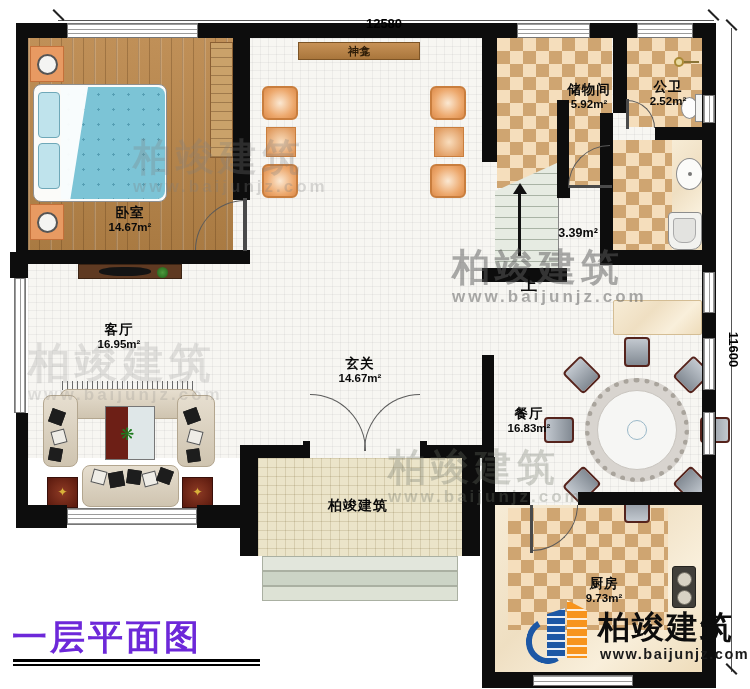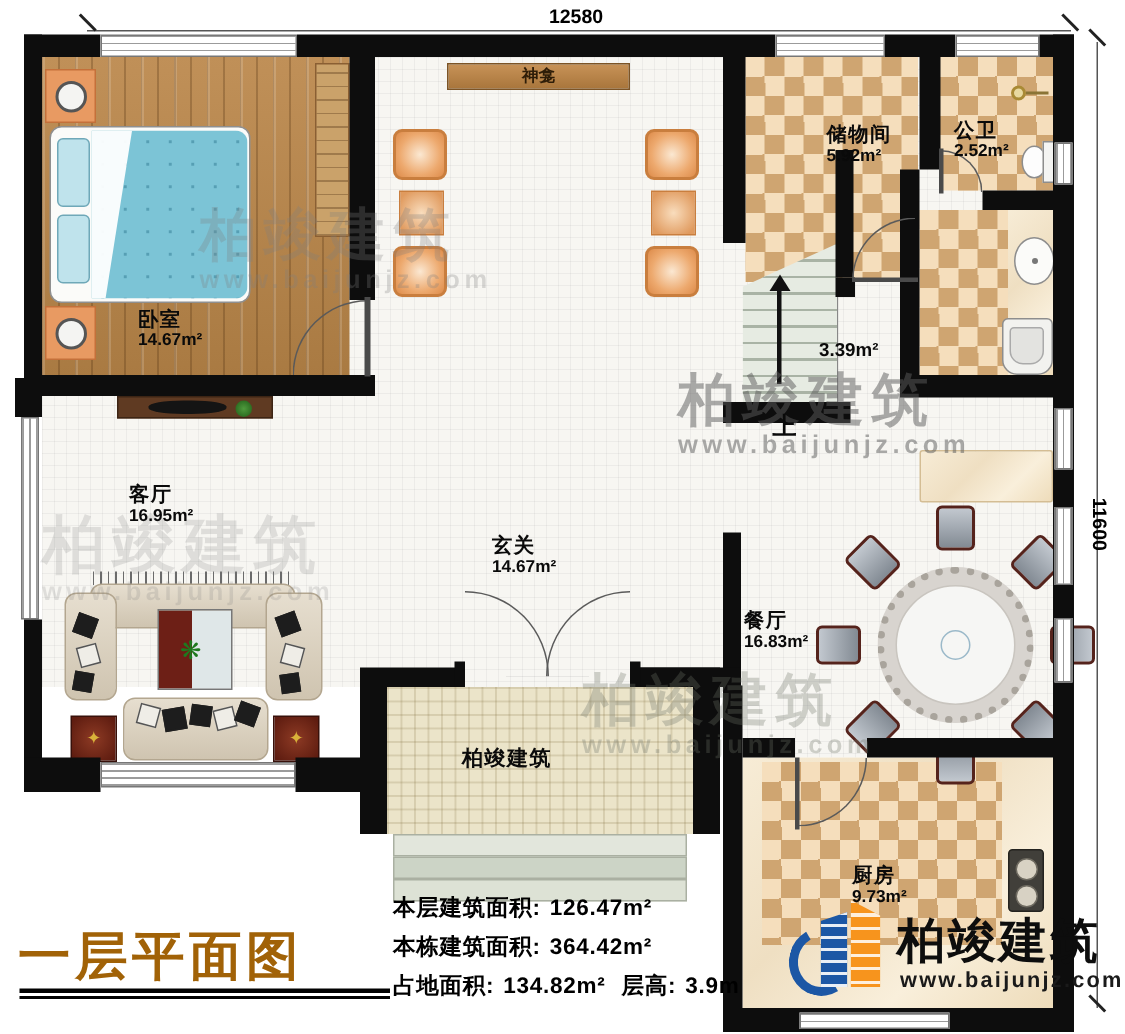--- a/index.html
+++ b/index.html
@@ -11,21 +11,21 @@
   .win-h{background-image:repeating-linear-gradient(180deg,#9b9b9b 0 1px,transparent 1px 4.6px);}
   .win-v{background-image:repeating-linear-gradient(90deg,#9b9b9b 0 1px,transparent 1px 4.6px);}
   .tile{background-color:#f7f6f2;background-image:linear-gradient(rgba(0,0,0,.045) 1px,transparent 1px),linear-gradient(90deg,rgba(0,0,0,.045) 1px,transparent 1px);background-size:8px 8px;}
   .checker{background-color:#f5debc;background-image:conic-gradient(#cfa571 0 25%,transparent 0 50%,#cfa571 0 75%,transparent 0);background-size:26px 26px;}
   .wood{background:linear-gradient(180deg,#c09058,#a97a42);background-image:repeating-linear-gradient(90deg,rgba(255,255,255,.16) 0 2px,rgba(0,0,0,0) 2px 22px),repeating-linear-gradient(90deg,rgba(80,48,16,.28) 0 1px,transparent 1px 11px),linear-gradient(180deg,#c09058,#a97a42);}
   .marble{background:linear-gradient(135deg,#f7ecd6 0%,#efdfc2 40%,#f9efdb 70%,#eedcba 100%);}
   .porchtile{background-color:#ebe4c9;background-image:linear-gradient(rgba(120,100,50,.18) 1px,transparent 1px),linear-gradient(90deg,rgba(120,100,50,.18) 1px,transparent 1px);background-size:9px 9px;}
   .stairs{background:#e6ebe2;background-image:repeating-linear-gradient(180deg,#a9b3a5 0 1.5px,transparent 1.5px 11px);clip-path:polygon(0 27%,100% 0,100% 100%,0 100%);border-right:1px solid #888;}
   .arc{position:absolute;box-sizing:border-box;border:0 solid #5a5a5a;background:transparent;}
   .leafline{position:absolute;background:#4a4a4a;}
-  .lbl{position:absolute;text-align:left;color:#0a0a0a;line-height:1.15;font-weight:700;}
+  .lbl{position:absolute;text-align:center;color:#0a0a0a;line-height:1.15;font-weight:700;}
   .rname{font-size:13.5px;letter-spacing:1px;}
   .rarea{font-size:11.5px;letter-spacing:0;}
   .sofa{position:absolute;background:linear-gradient(180deg,#e6decf,#cfc4b0);border:1px solid #b3a68f;border-radius:8px;box-sizing:border-box;}
   .pil{position:absolute;border:1px solid #1f1f1f;box-sizing:border-box;background:#1d1d1d;}
   .pil.white{background:#efede7;border-color:#555;}
   .hchair{position:absolute;width:36px;height:34px;border:2px solid #c97e3e;border-radius:6px;box-sizing:border-box;background:radial-gradient(circle at 50% 50%,#fbe8d2 0%,#eda96e 62%,#dd8b4a 100%);}
   .htable{position:absolute;width:30px;height:30px;border:1px solid #c97e3e;box-sizing:border-box;background:radial-gradient(circle,#f9ddbd 0%,#e09a5e 85%);}
   .dchair{position:absolute;left:-13px;top:-93px;width:26px;height:30px;background:linear-gradient(180deg,#c2c8cf,#828a93);border:2px solid #55231c;border-radius:4px;box-sizing:border-box;}
   .drot{position:absolute;left:637px;top:430px;width:0;height:0;}
   .wm{position:absolute;color:#7f7f7f;font-weight:700;white-space:nowrap;pointer-events:none;}
@@ -270,43 +270,31 @@
   <div class="lbl" style="left:546px;top:226px;width:64px;">
     <div style="font-size:12.5px;">3.39m²</div>
   </div>
   <div class="lbl" style="left:515px;top:276px;width:28px;">
     <div style="font-size:16px;">上</div>
   </div>
 
   <div class="dimline" style="left:58px;top:20px;width:656px;height:1px;"></div>
   <div class="tick" style="left:51px;top:14px;"></div>
   <div class="tick" style="left:706px;top:14px;"></div>
-  <div class="dimtext" style="left:352px;top:3px;width:64px;text-align:center;">12580</div>
+  <div class="dimtext" style="left:352px;top:16px;width:64px;text-align:center;">12580</div>
 
   <div class="dimline" style="left:731px;top:28px;width:1px;height:644px;"></div>
   <div class="tick" style="left:724px;top:24px;"></div>
   <div class="tick" style="left:724px;top:668px;"></div>
   <div class="dimtext" style="left:703px;top:342px;width:60px;text-align:center;transform:rotate(90deg);">11600</div>
 
-  <div class="abs" style="left:12px;top:614px;font-size:35px;font-weight:900;letter-spacing:3px;color:#a16207;">一层平面图</div>
+  <div class="abs" style="left:12px;top:614px;font-size:35px;font-weight:900;letter-spacing:3px;color:#6d28d9;">一层平面图</div>
   <div class="abs" style="left:13px;top:659px;width:247px;height:3px;background:#000;"></div>
   <div class="abs" style="left:13px;top:664px;width:247px;height:2px;background:#000;"></div>
 
-  <div class="abs" style="left:262px;top:596px;">
-    <div class="stat-row">
-      <span>本层建筑面积:</span><span>126.47m²</span>
-    </div>
-    <div class="stat-row">
-      <span>本栋建筑面积:</span><span>364.42m²</span>
-    </div>
-    <div class="stat-row">
-      <span>占地面积:</span><span>134.82m²</span>
-      <span>层高:</span><span>3.9m</span>
-    </div>
-  </div>
 
   <div class="abs" style="left:526px;top:596px;width:70px;height:72px;">
     <div class="abs" style="left:0px;top:22px;width:44px;height:46px;border:6px solid transparent;border-bottom-color:#1c57a5;border-left-color:#1c57a5;border-radius:50%;transform:rotate(15deg);box-sizing:border-box;"></div>
     <div class="abs" style="left:21px;top:12px;width:18px;height:50px;background:#1c57a5;clip-path:polygon(0 12%,100% 0,100% 100%,0 100%);background-image:repeating-linear-gradient(180deg,rgba(255,255,255,.9) 0 2px,transparent 2px 8px);"></div>
     <div class="abs" style="left:41px;top:4px;width:20px;height:58px;background:#f7941d;clip-path:polygon(0 0,100% 18%,100% 100%,0 100%);background-image:repeating-linear-gradient(180deg,rgba(255,255,255,.85) 0 2px,transparent 2px 9px);"></div>
   </div>
   <div class="abs" style="left:598px;top:606px;font-size:32px;font-weight:900;letter-spacing:2px;color:#0d0d0d;">柏竣建筑</div>
   <div class="abs" style="left:600px;top:646px;font-size:14.5px;font-weight:700;letter-spacing:1.5px;color:#1a1a1a;">www.baijunjz.com</div>
 
 </div>

